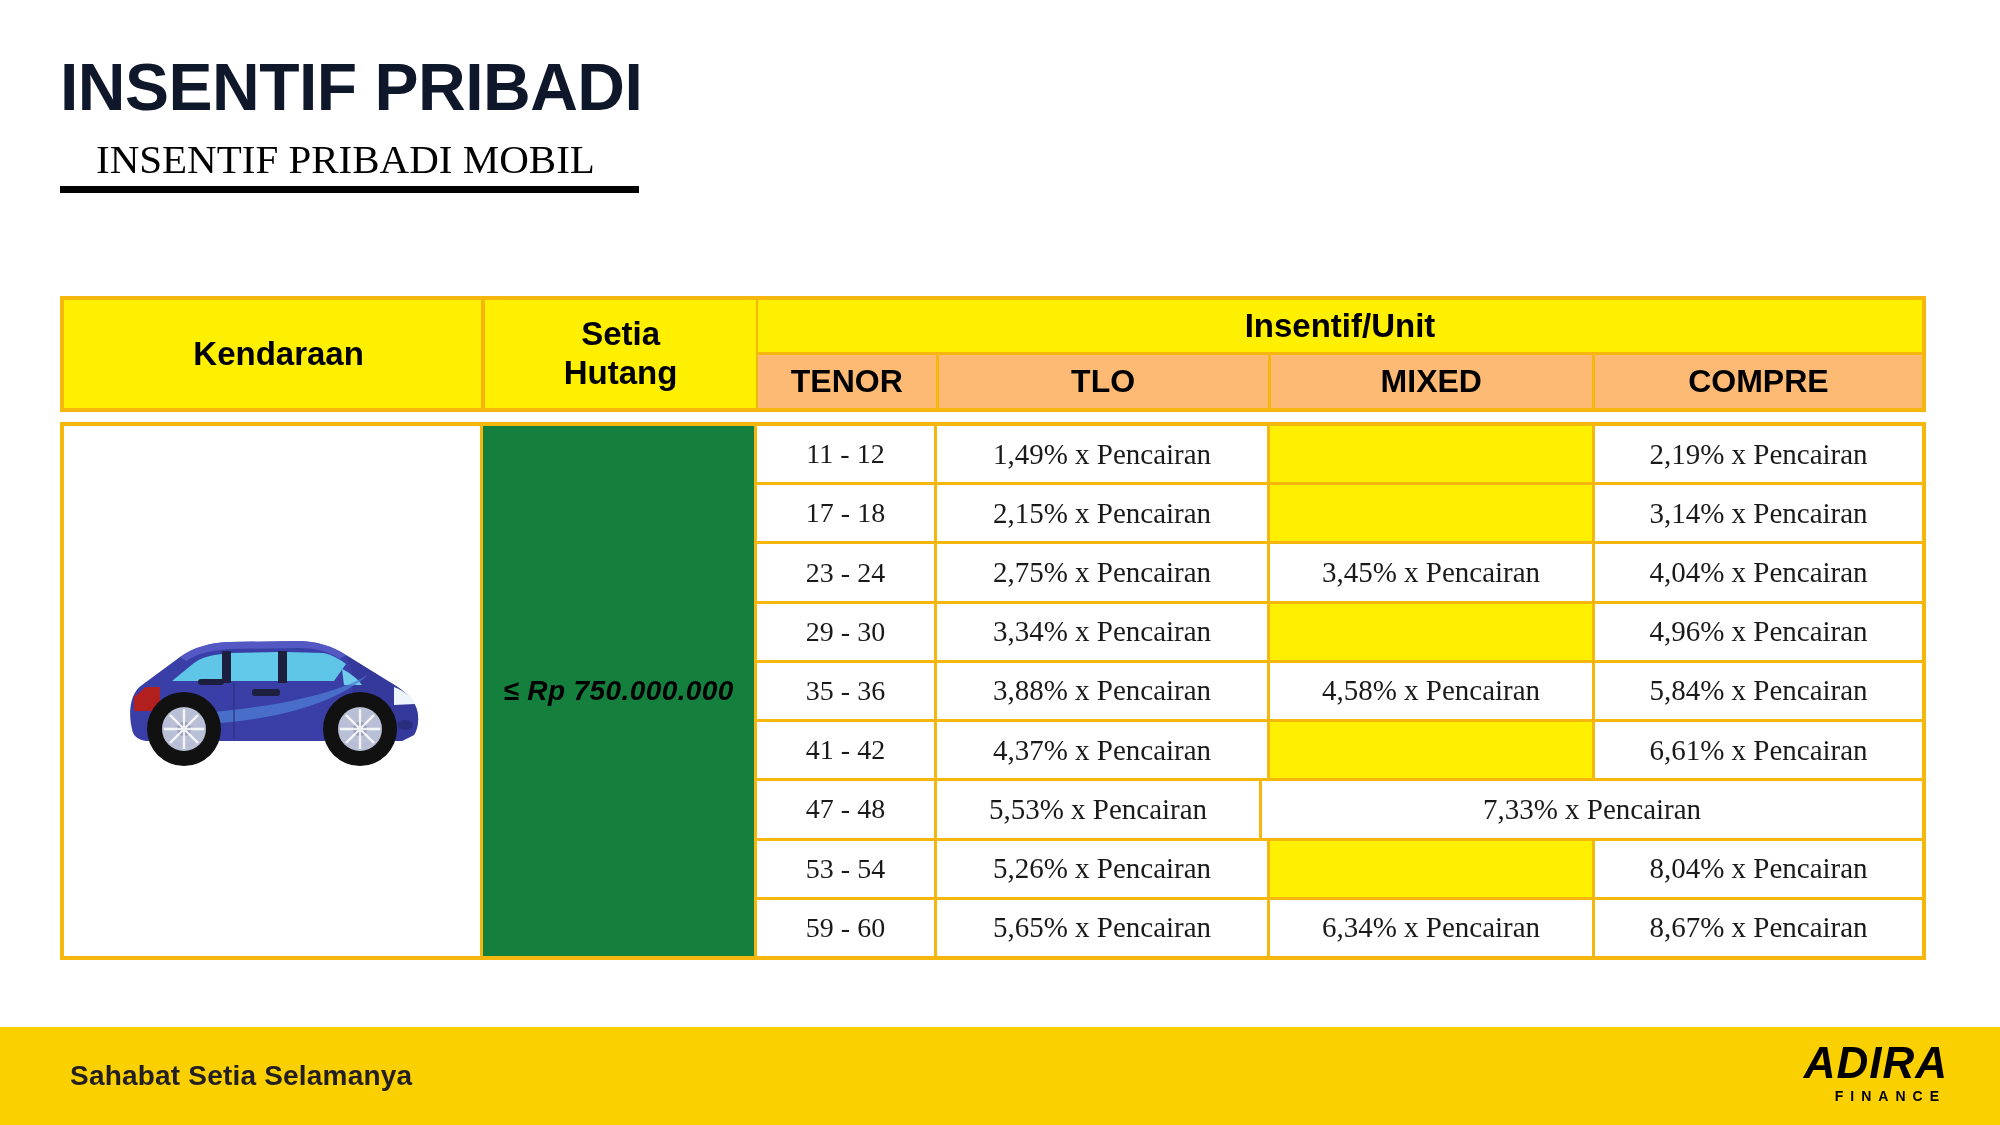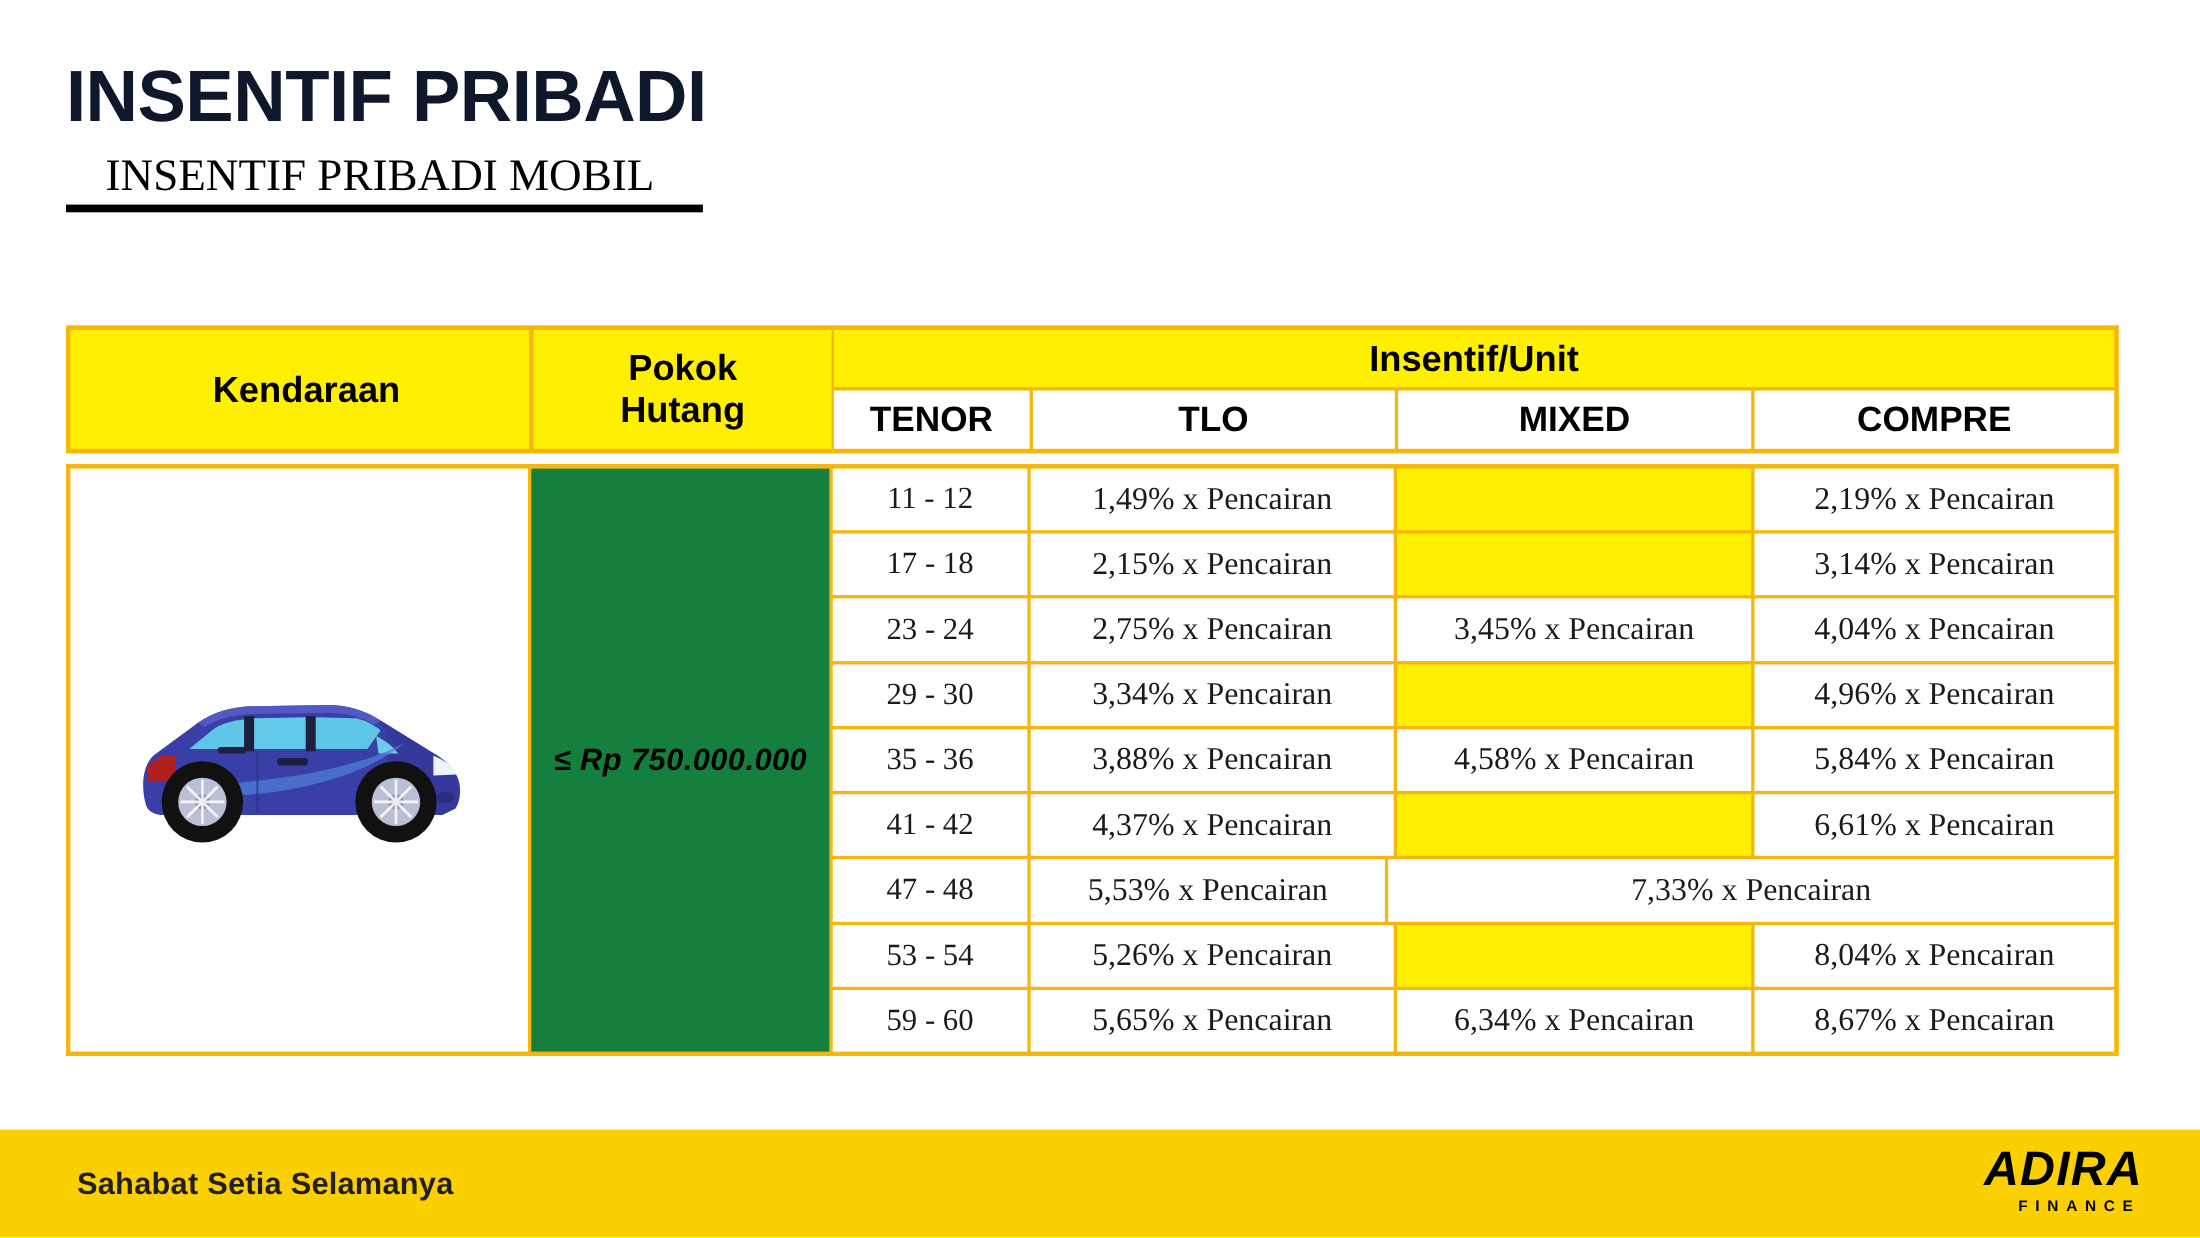--- a/index.html
+++ b/index.html
@@ -117,21 +117,21 @@
     font-weight: bold;
   }
 
   #insentif-subrow {
     display: flex;
     height: 53px;
     gap: 3px;
   }
 
   .hdr-sub {
-    background: #ffffff;
+    background: #fdba74;
     display: flex;
     align-items: center;
     justify-content: center;
     font-family: "Liberation Sans", sans-serif;
     font-weight: bold;
     font-size: 32px;
     color: #000000;
   }
   .hdr-sub.c-tenor  { width: 178px; }
   .hdr-sub.c-tlo    { width: 330px; }
@@ -272,21 +272,21 @@
     </div>
   </div>
 
   <div id="table-area">
 
     <div id="header-table">
       <div id="hdr-kendaraan" class="hdr-cell c-kendaraan first">Kendaraan</div>
 
       <div id="hdr-pokok" class="hdr-cell c-pokok">
         <div>
-          <div>Pokok</div>
+          <div>Setia</div>
           <div>Hutang</div>
         </div>
       </div>
 
       <div id="insentif-stack">
         <div id="hdr-insentif">Insentif/Unit</div>
         <div id="insentif-subrow">
           <div class="hdr-sub c-tenor">TENOR</div>
           <div class="hdr-sub c-tlo">TLO</div>
           <div class="hdr-sub c-mixed">MIXED</div>

